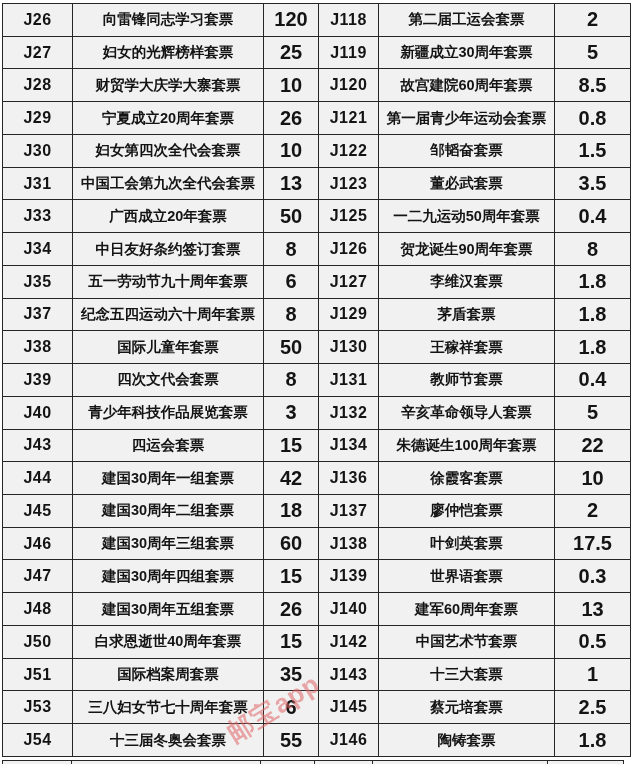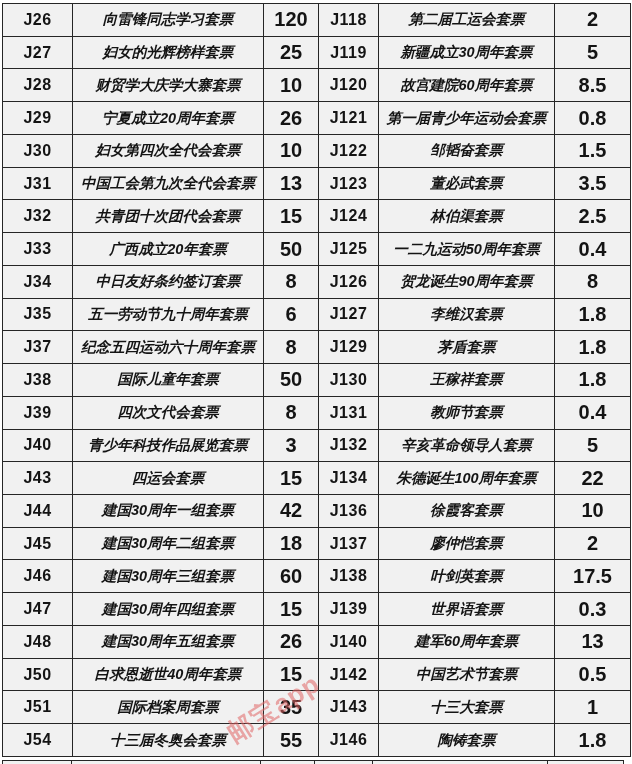--- a/index.html
+++ b/index.html
@@ -25,21 +25,21 @@
     background: #f1f1f1;
     text-align: center;
     vertical-align: middle;
     font-weight: 700;
     color: #141414;
     padding: 0;
     overflow: hidden;
     white-space: nowrap;
   }
   td.c-no    { font-size: 16px; letter-spacing: 0.5px; }
-  td.c-name  { font-size: 14.5px; font-style: italic; }
+  td.c-name  { font-size: 14.5px; }
   td.c-price { font-size: 20px; }
 
   
   .partial-row {
     position: absolute;
     left: 2px;
     top: 760px;
     width: 628px;
     height: 4px;
     display: flex;
@@ -129,28 +129,20 @@
         </tr>
         <tr>
           <td class="c-no">J31</td>
           <td class="c-name">中国工会第九次全代会套票</td>
           <td class="c-price">13</td>
           <td class="c-no">J123</td>
           <td class="c-name">董必武套票</td>
           <td class="c-price">3.5</td>
         </tr>
         <tr>
-          <td class="c-no">J32</td>
-          <td class="c-name">共青团十次团代会套票</td>
-          <td class="c-price">15</td>
-          <td class="c-no">J124</td>
-          <td class="c-name">林伯渠套票</td>
-          <td class="c-price">2.5</td>
-        </tr>
-        <tr>
           <td class="c-no">J33</td>
           <td class="c-name">广西成立20年套票</td>
           <td class="c-price">50</td>
           <td class="c-no">J125</td>
           <td class="c-name">一二九运动50周年套票</td>
           <td class="c-price">0.4</td>
         </tr>
         <tr>
           <td class="c-no">J34</td>
           <td class="c-name">中日友好条约签订套票</td>
@@ -255,20 +247,28 @@
           <td class="c-name">中国艺术节套票</td>
           <td class="c-price">0.5</td>
         </tr>
         <tr>
           <td class="c-no">J51</td>
           <td class="c-name">国际档案周套票</td>
           <td class="c-price">35</td>
           <td class="c-no">J143</td>
           <td class="c-name">十三大套票</td>
           <td class="c-price">1</td>
+        </tr>
+        <tr>
+          <td class="c-no">J53</td>
+          <td class="c-name">三八妇女节七十周年套票</td>
+          <td class="c-price">6</td>
+          <td class="c-no">J145</td>
+          <td class="c-name">蔡元培套票</td>
+          <td class="c-price">2.5</td>
         </tr>
         <tr>
           <td class="c-no">J54</td>
           <td class="c-name">十三届冬奥会套票</td>
           <td class="c-price">55</td>
           <td class="c-no">J146</td>
           <td class="c-name">陶铸套票</td>
           <td class="c-price">1.8</td>
         </tr>
       </tbody>

